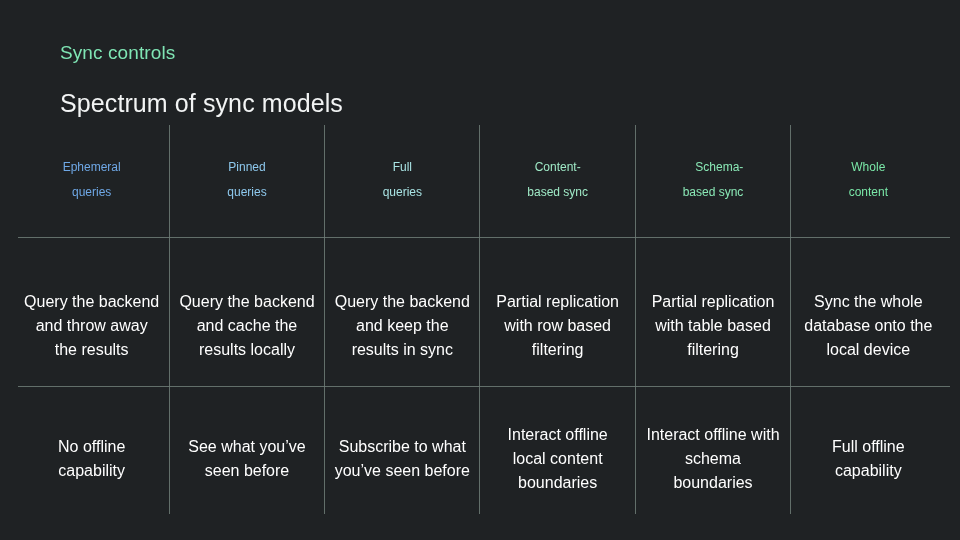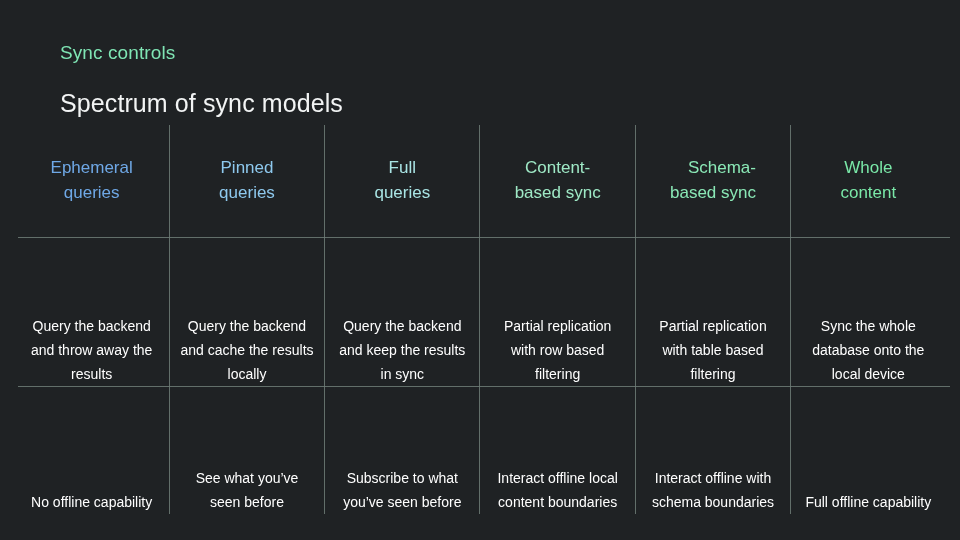--- a/index.html
+++ b/index.html
@@ -60,32 +60,32 @@
 
   .cell {
     display: flex;
     align-items: center;
     justify-content: center;
     text-align: center;
     padding: 0 10px;
   }
 
   .cell.head {
-    font-size: 17px;
+    font-size: 12px;
     line-height: 25px;
     font-weight: 400;
     align-items: flex-start;
     padding-top: 30px;
   }
 
   .cell.body {
-    font-size: 14px;
+    font-size: 16px;
     line-height: 24px;
     color: #ffffff;
-    align-items: flex-end;
+    align-items: center;
     padding-top: 28px;
   }
   .cell.body.r3 {
     padding-top: 17px;
   }
 
   .cell .txt { display:block; }
 
   
   .hrule {

